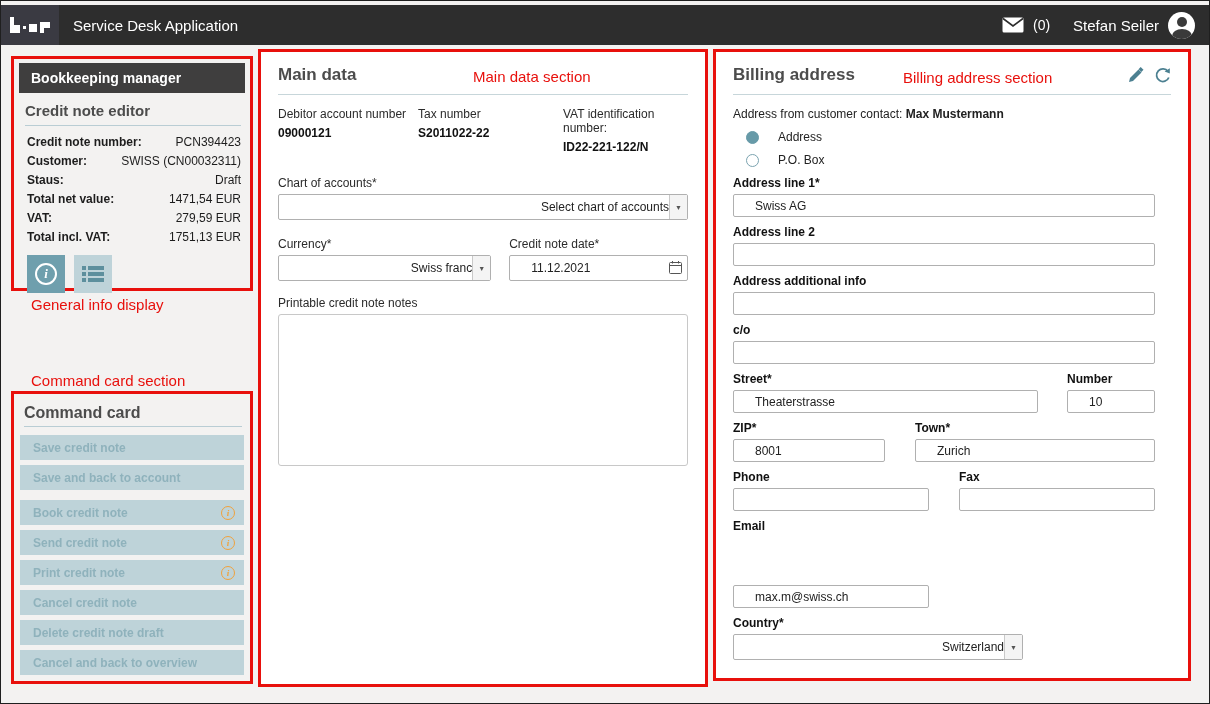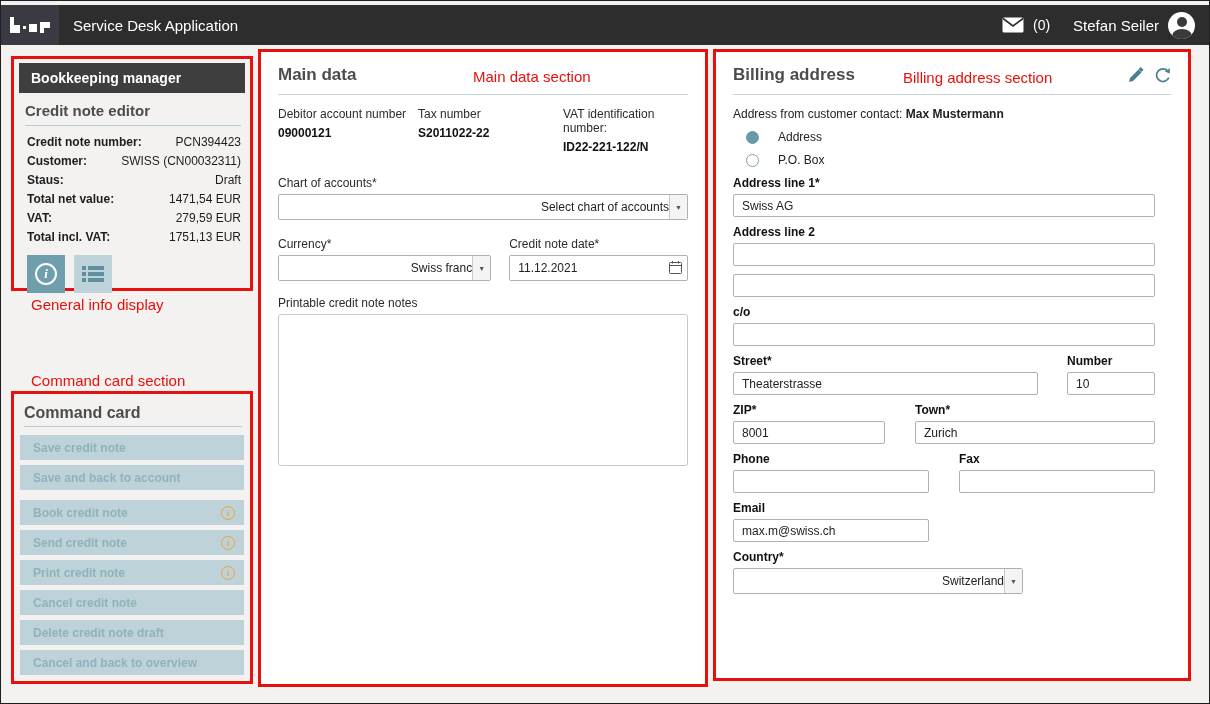--- a/index.html
+++ b/index.html
@@ -57,21 +57,21 @@
 
   .triple { display:flex; margin-top:2px; }
   .triple .c1 { width:140px; }
   .triple .c2 { width:145px; }
   .triple .c3 { flex:1; }
 
   .selectbox { height:26px; border:1px solid #b0b0b0; border-radius:2px; background:#fff; display:flex; align-items:center; cursor:pointer;text-align:right; }
   .selectbox .sel-text { flex:1; font-size:12px; color:#222; padding-left:8px; }
   .selectbox .sel-arrow { width:18px; height:100%; border-left:1px solid #c9c9c9; background:#f4f4f4; display:flex; align-items:center; justify-content:center; font-size:8px; color:#555; }
 
-  .txt-input { height:23px; border:1px solid #b0b0b0; border-radius:2px; background:#fff; font-size:12px; color:#222; padding:0 8px; font-family:"Liberation Sans","DejaVu Sans",sans-serif; width:100%; }
+  .txt-input { height:23px; border:1px solid #b0b0b0; border-radius:2px; background:#fff; font-size:12px; color:#222; padding:0 21px; font-family:"Liberation Sans","DejaVu Sans",sans-serif; width:100%; }
   .date-wrap { position:relative; }
   .date-wrap input { height:26px; }
   .cal-icon { position:absolute; right:6px; top:6px; }
 
   .notes-area { width:100%; height:152px; border:1px solid #c8c8c8; border-radius:3px; resize:none; font-family:"Liberation Sans","DejaVu Sans",sans-serif; font-size:12px; padding:6px; }
 
   .contact-line { font-size:12px; color:#222; margin:2px 0 9px 0; }
   .contact-line b { font-weight:bold; }
   .radio-row { display:flex; align-items:center; gap:19px; margin:0 0 9px 13px; cursor:pointer; }
   .radio-circle { width:13px; height:13px; border-radius:50%; border:1px solid #7ba3b0; background:#fff; }
@@ -80,21 +80,21 @@
 
   .fgroup { margin-bottom:8px; }
   .frow { display:flex; }
   .w-full { width:422px; }
   .w-street { width:305px; }
   .w-number { width:88px; margin-left:29px; }
   .w-zip { width:152px; }
   .w-town { width:240px; margin-left:30px; }
   .w-phone { width:196px; }
   .w-fax { width:196px; margin-left:30px; }
-  .w-email { width:196px; }
+  .w-email { width:196px;margin-top:48px; }
   .w-country { width:290px; }
 </style>
 </head>
 <body>
 
 <div id="app">
 
   <div class="topbar">
     <div class="logo-box">
       <svg width="42" height="18" viewBox="0 0 42 18">
@@ -295,20 +295,21 @@
 
     <div class="fgroup" style="margin-top:4px;">
       <div class="fld-label bold">Address line 1*</div>
       <input class="txt-input w-full" value="Swiss AG" style="">
     </div>
     <div class="fgroup">
       <div class="fld-label bold">Address line 2</div>
       <input class="txt-input w-full" value="" style="">
     </div>
     <div class="fgroup">
+      <div class="fld-label bold">Address additional info</div>
       <input class="txt-input w-full" value="" style="">
     </div>
     <div class="fgroup">
       <div class="fld-label bold">c/o</div>
       <input class="txt-input w-full" value="" style="">
     </div>
 
     <div class="frow fgroup">
       <div class="w-street">
         <div class="fld-label bold">Street*</div>

